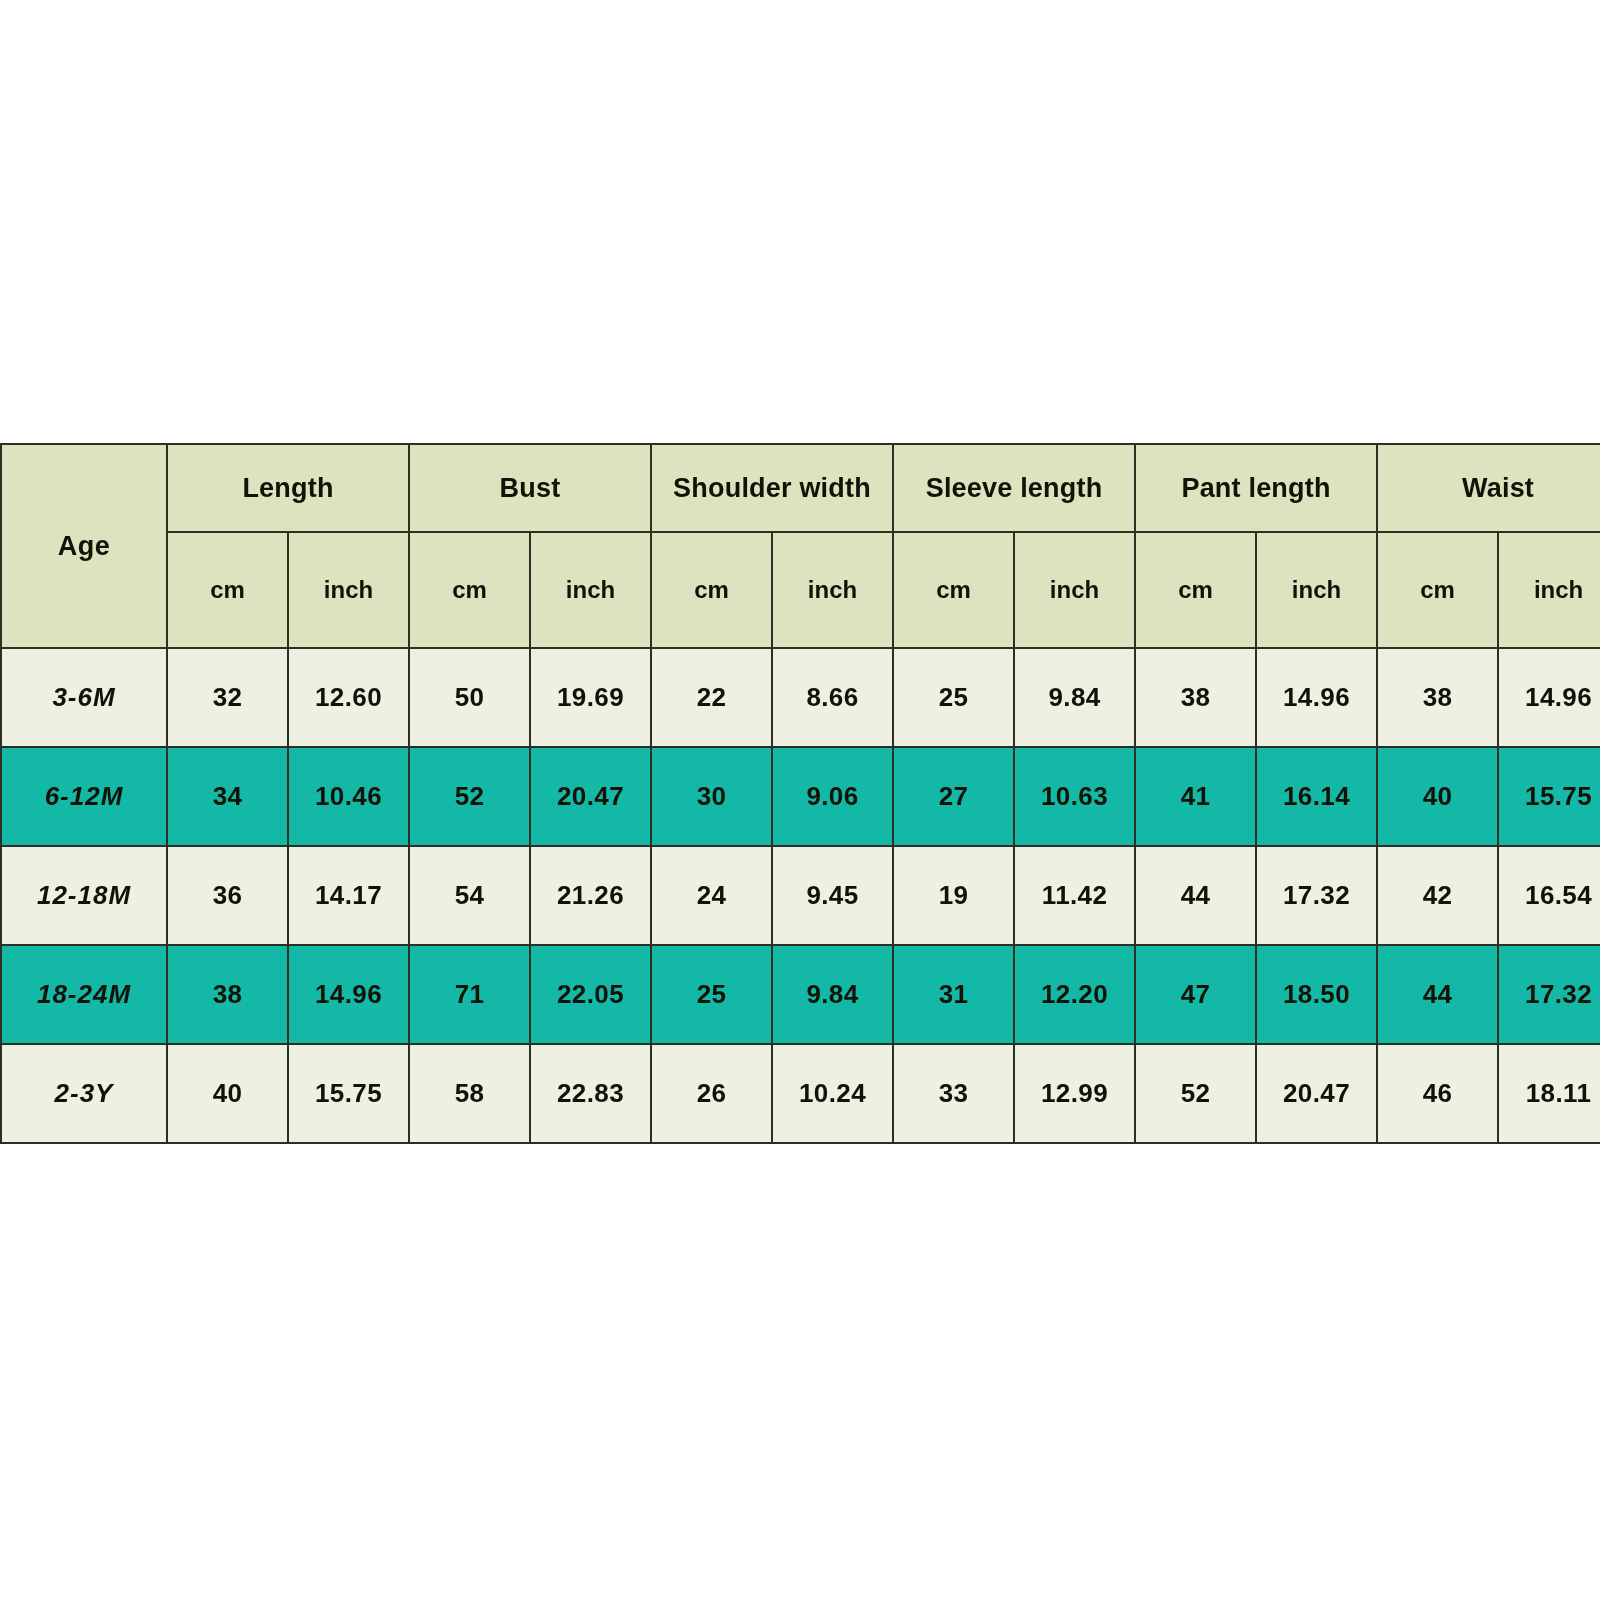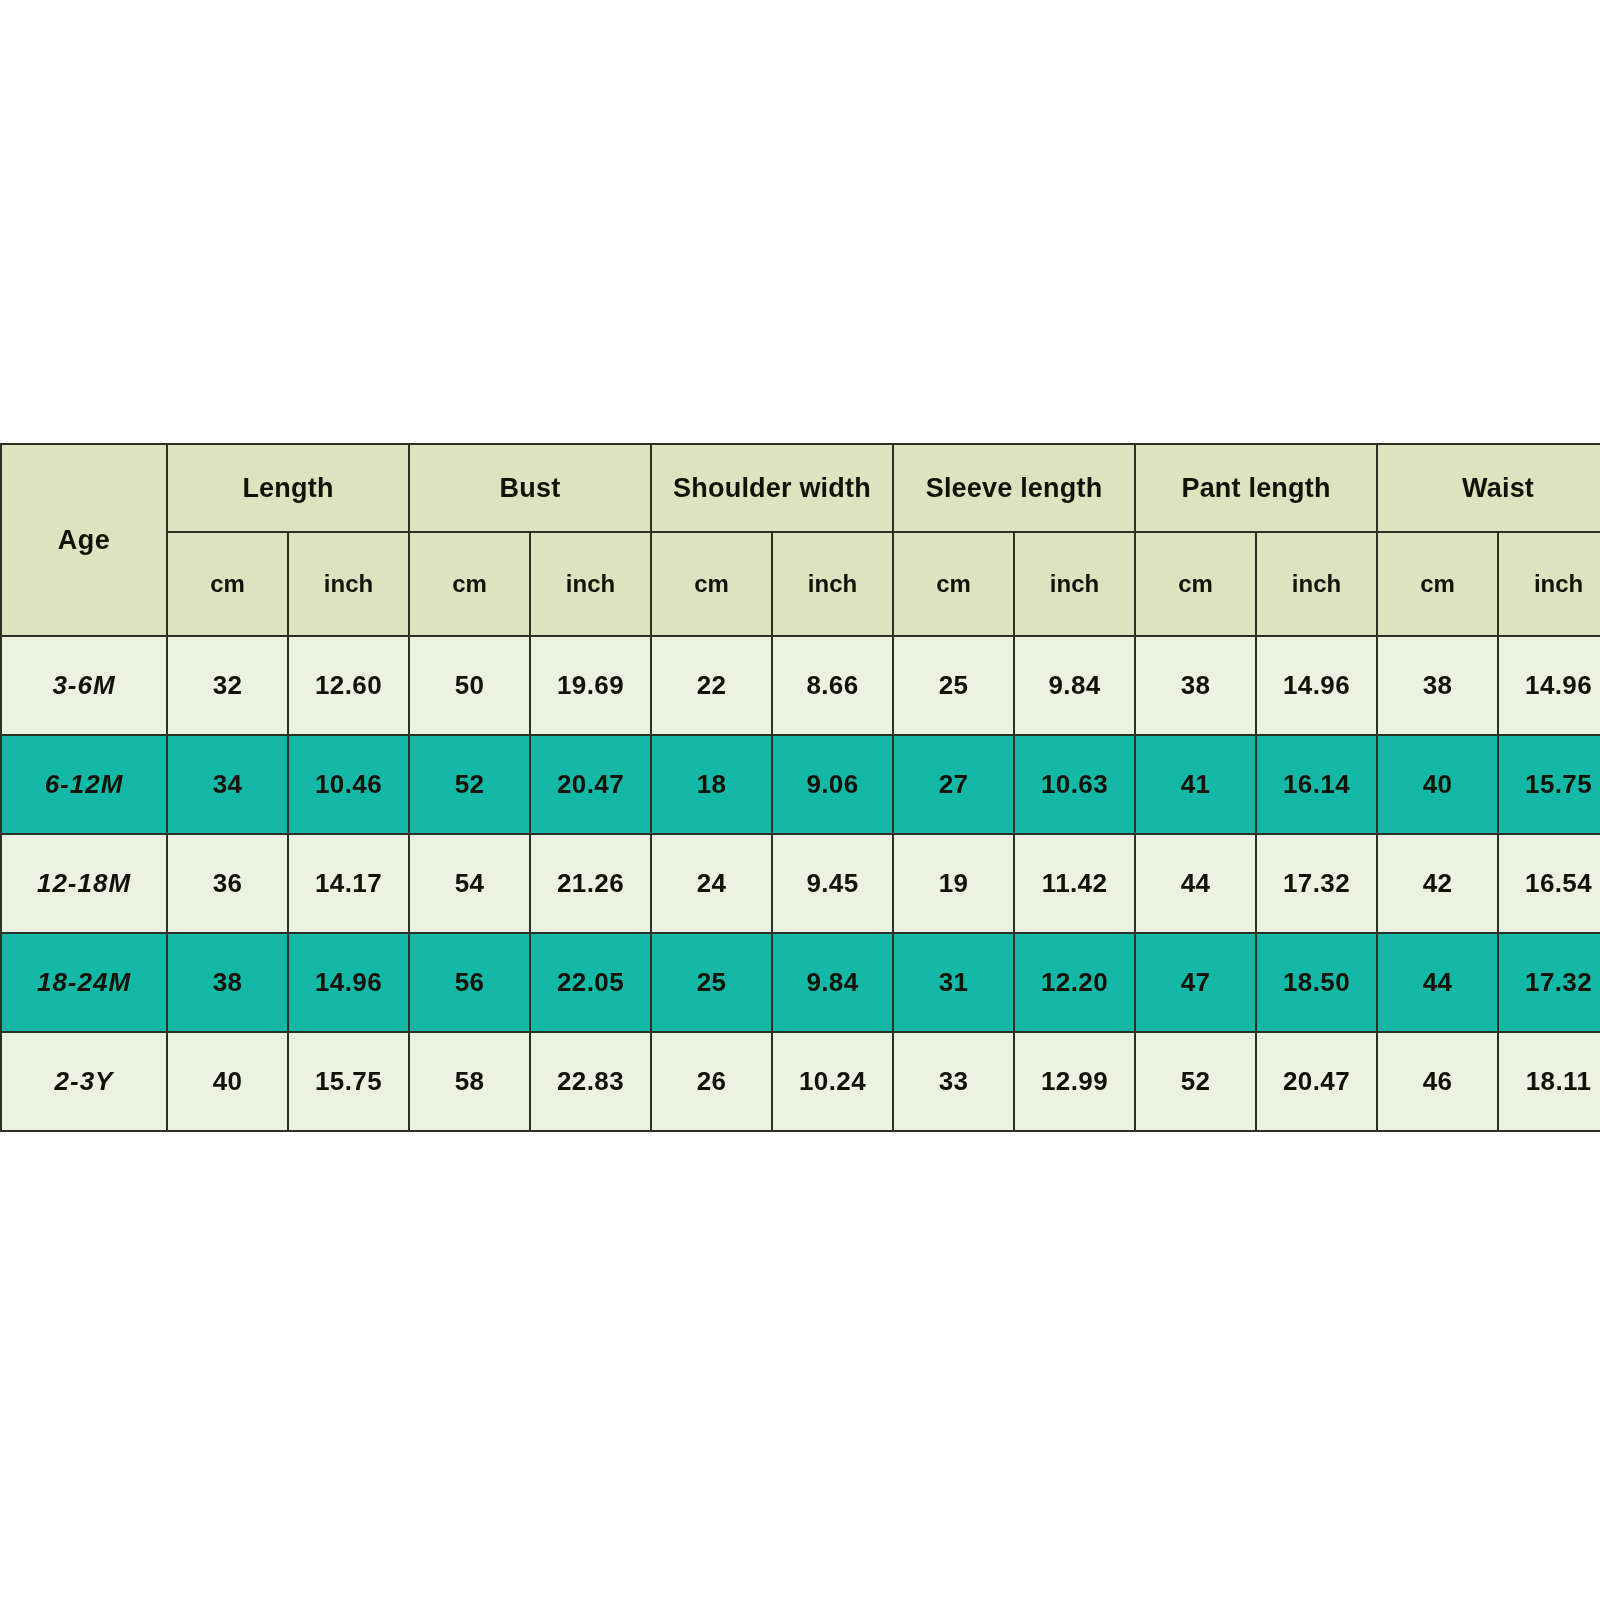--- a/index.html
+++ b/index.html
@@ -49,21 +49,21 @@
   th.age-cell {
     font-size: 27px;
     letter-spacing: 0.5px;
   }
   th.group-cell {
     height: 88px;
     font-size: 27px;
     letter-spacing: 0.2px;
   }
   th.unit-cell {
-    height: 104px;
+    height: 116px;
     font-size: 24px;
   }
 
   
   tbody td {
     height: 99px;
     font-size: 26px;
     letter-spacing: 0.4px;
   }
   tbody tr.row-light td { background: #edf1e2; }
@@ -140,21 +140,21 @@
           <td>14.96</td>
           <td>38</td>
           <td>14.96</td>
         </tr>
         <tr class="row-dark">
           <td class="age-col">6-12M</td>
           <td>34</td>
           <td>10.46</td>
           <td>52</td>
           <td>20.47</td>
-          <td>18</td>
+          <td>30</td>
           <td>9.06</td>
           <td>27</td>
           <td>10.63</td>
           <td>41</td>
           <td>16.14</td>
           <td>40</td>
           <td>15.75</td>
         </tr>
         <tr class="row-light">
           <td class="age-col">12-18M</td>
@@ -168,21 +168,21 @@
           <td>11.42</td>
           <td>44</td>
           <td>17.32</td>
           <td>42</td>
           <td>16.54</td>
         </tr>
         <tr class="row-dark">
           <td class="age-col">18-24M</td>
           <td>38</td>
           <td>14.96</td>
-          <td>56</td>
+          <td>71</td>
           <td>22.05</td>
           <td>25</td>
           <td>9.84</td>
           <td>31</td>
           <td>12.20</td>
           <td>47</td>
           <td>18.50</td>
           <td>44</td>
           <td>17.32</td>
         </tr>

